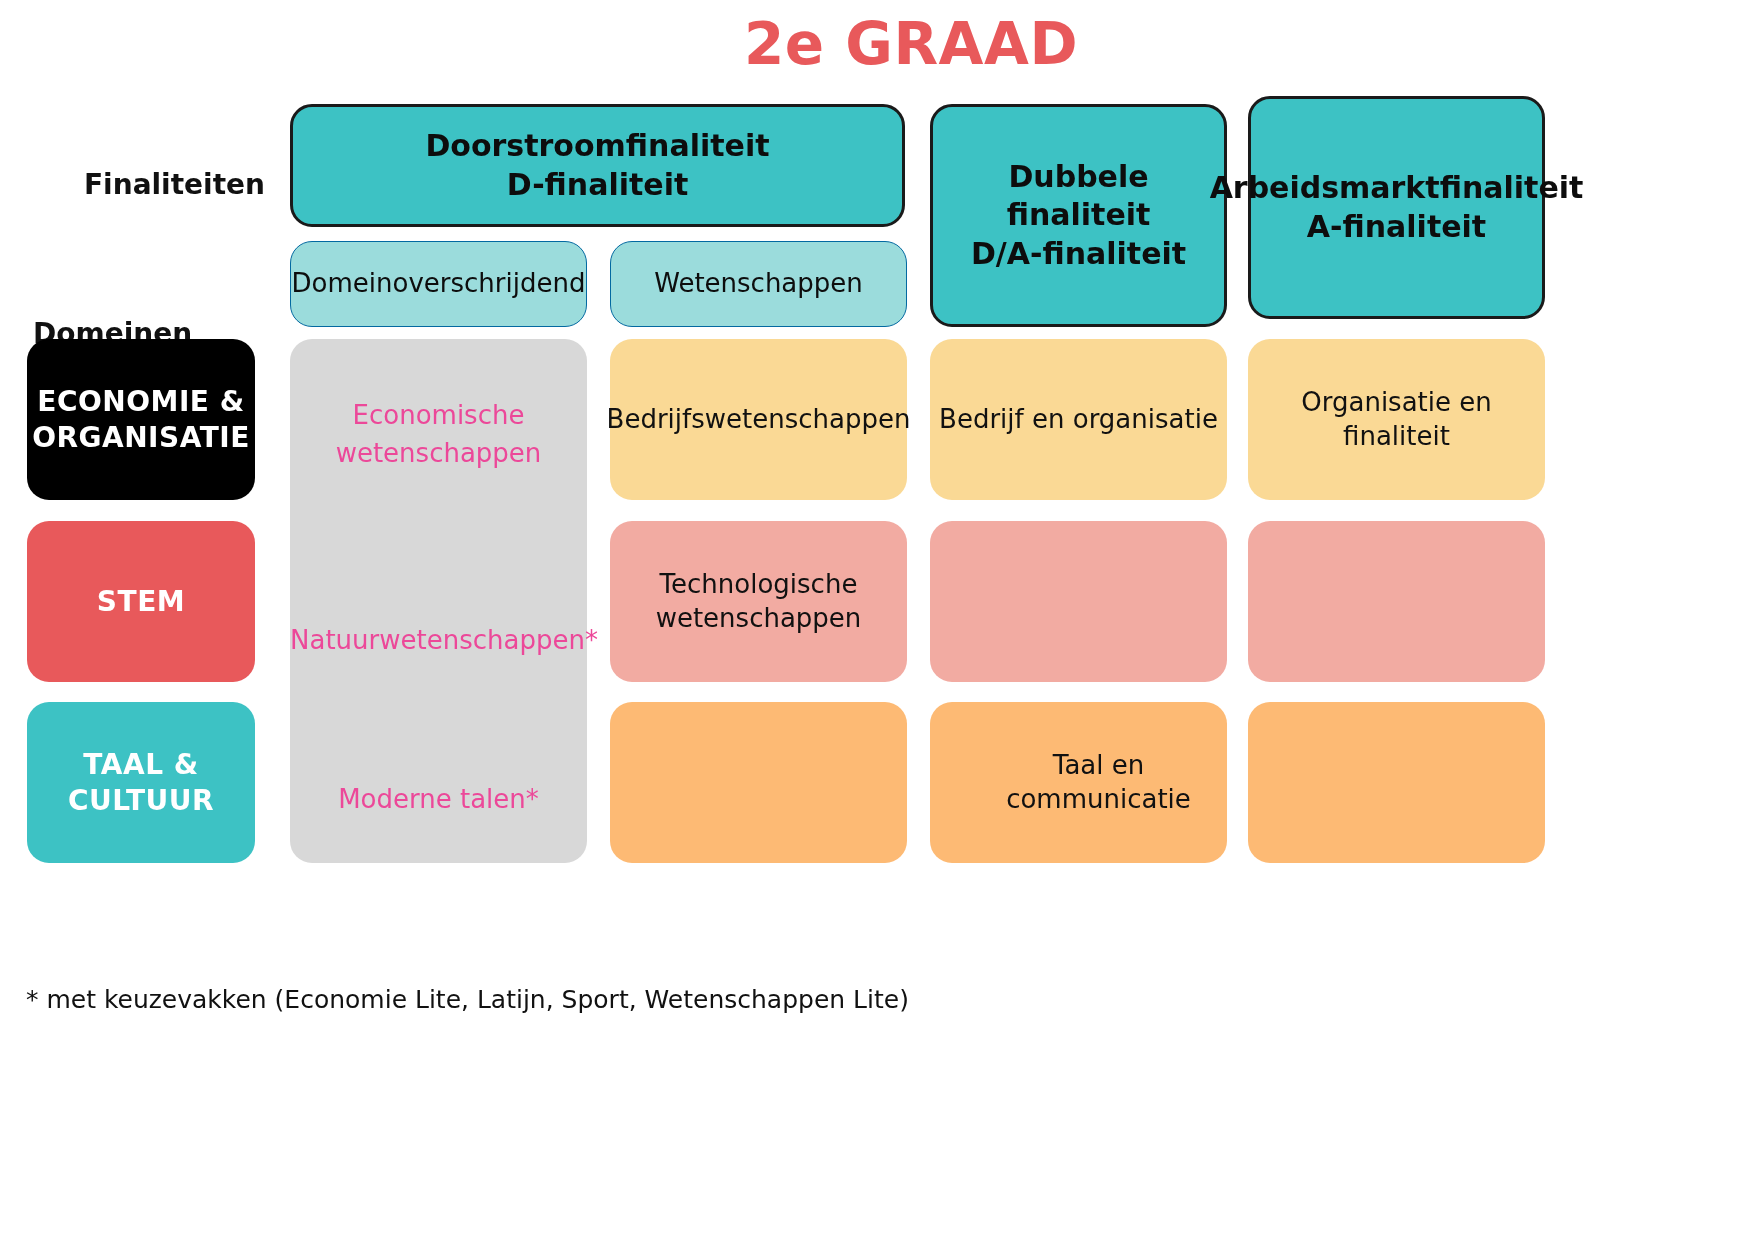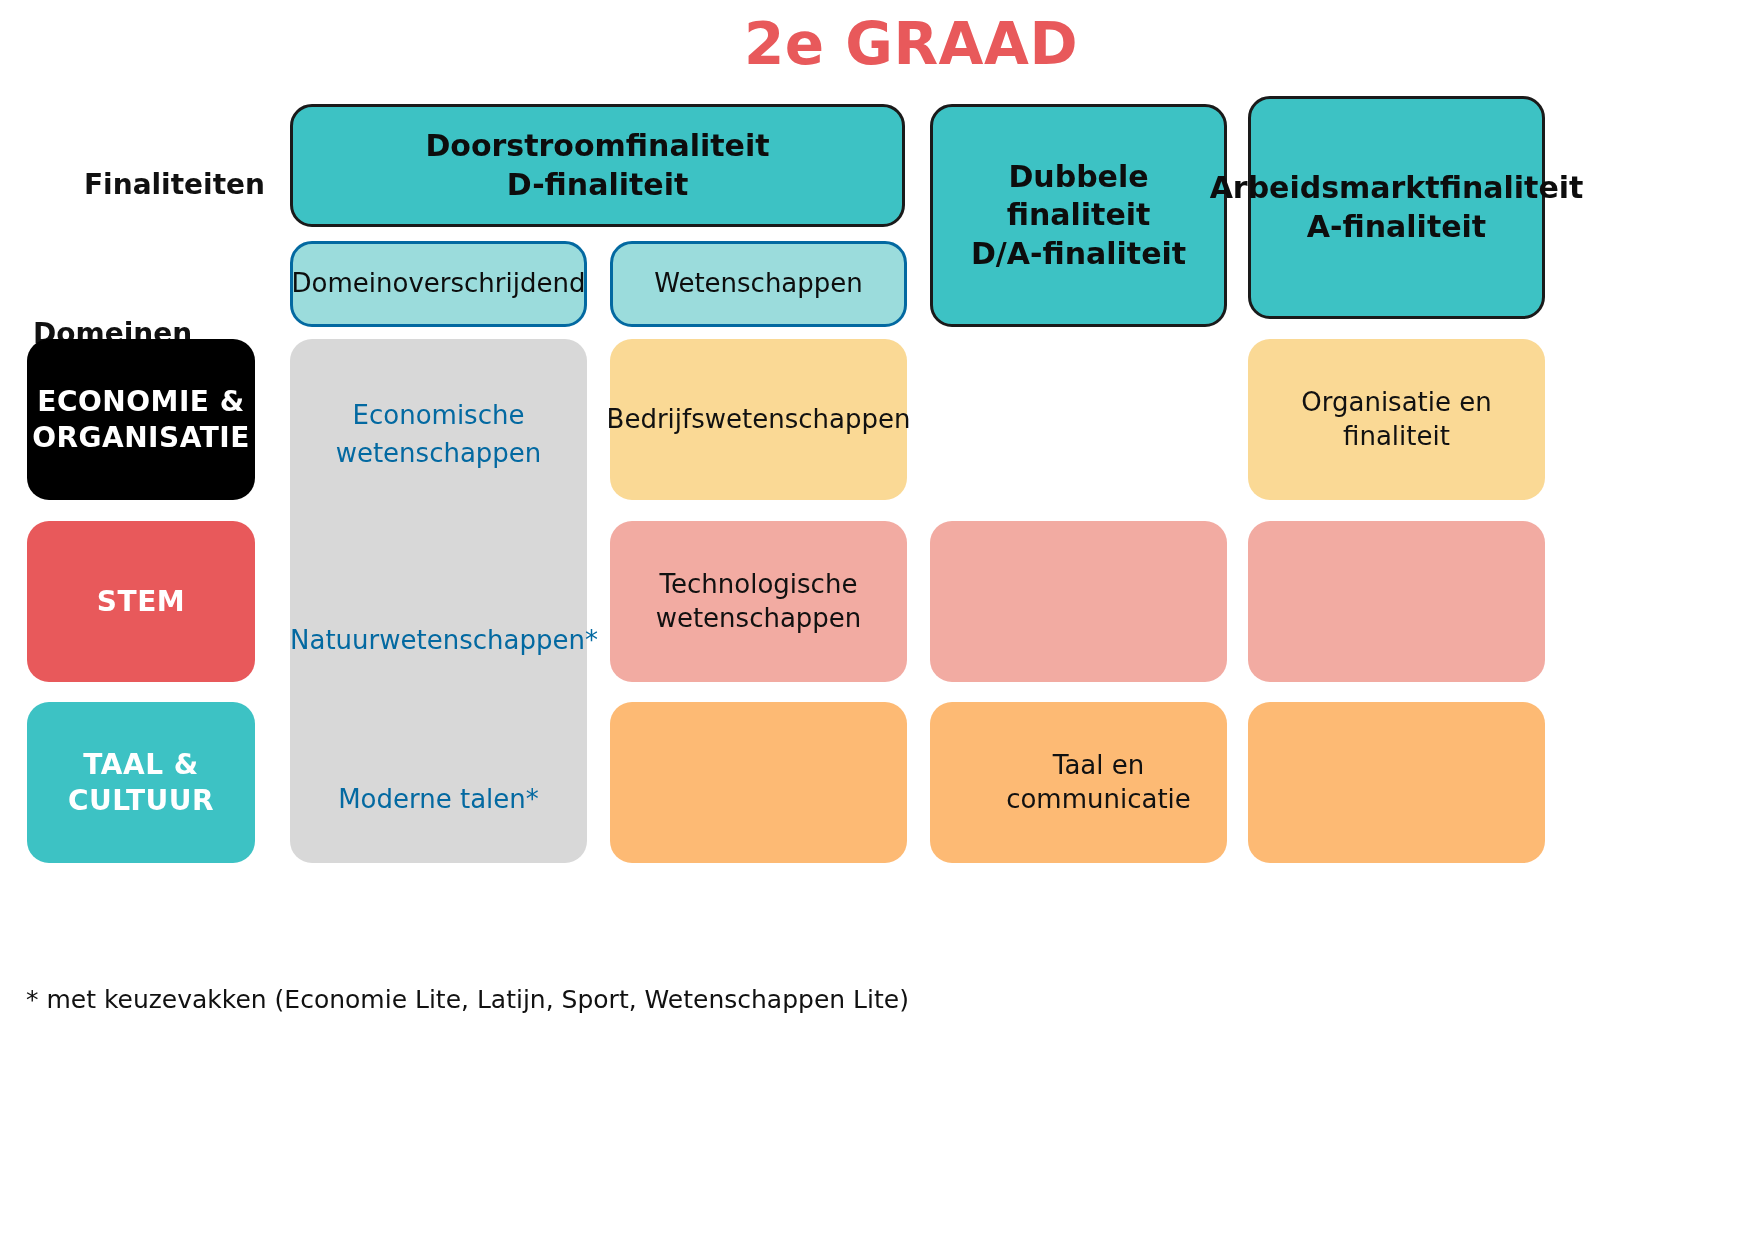--- a/index.html
+++ b/index.html
@@ -75,21 +75,21 @@
     border: 3px solid #1a1a1a;
     color: #0d0d0d;
     font-family: "DejaVu Sans", sans-serif;
     font-weight: bold;
     font-size: 30px;
   }
 
   
   .scope-box {
     background: #9BDCDC;
-    border: 3px solid #0369a1;
+    border: 1px solid #0369a1;
     color: #0d0d0d;
     font-family: "DejaVu Sans", sans-serif;
     font-weight: normal;
     font-size: 26px;
   }
 
   
   .domain-chip {
     border-radius: 22px;
     color: #ffffff;
@@ -118,21 +118,21 @@
   .gray-span {
     position: absolute;
     background: #D8D8D8;
     border-radius: 22px;
   }
   .gray-text {
     position: absolute;
     text-align: center;
     font-family: "DejaVu Sans", sans-serif;
     font-size: 26px;
-    color: #0369a1;
+    color: #ec4899;
     line-height: 1.45;
   }
 
   
   .footnote {
     position: absolute;
     left: 26px;
     top: 985px;
     font-family: "DejaVu Sans", sans-serif;
     font-size: 25px;
@@ -213,20 +213,25 @@
   <div class="gray-text" style="left:290px; top:781px; width:297px;">
     <div>Moderne talen*</div>
   </div>
 
   <div class="box cell cell-yellow" style="left:610px; top:339px; width:297px; height:161px;">
     <div>
       <div>Bedrijfswetenschappen</div>
     </div>
   </div>
 
+  <div class="box cell cell-yellow" style="left:930px; top:339px; width:297px; height:161px;">
+    <div>
+      <div>Bedrijf en organisatie</div>
+    </div>
+  </div>
 
   <div class="box cell cell-yellow" style="left:1248px; top:339px; width:297px; height:161px;">
     <div>
       <div>Organisatie en finaliteit</div>
     </div>
   </div>
 
   <div class="box cell cell-pink" style="left:610px; top:521px; width:297px; height:161px;">
     <div>
       <div>Technologische</div>

